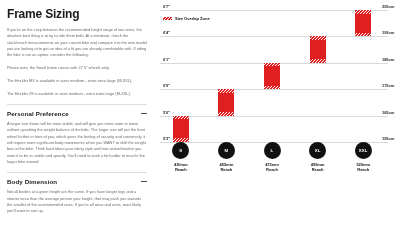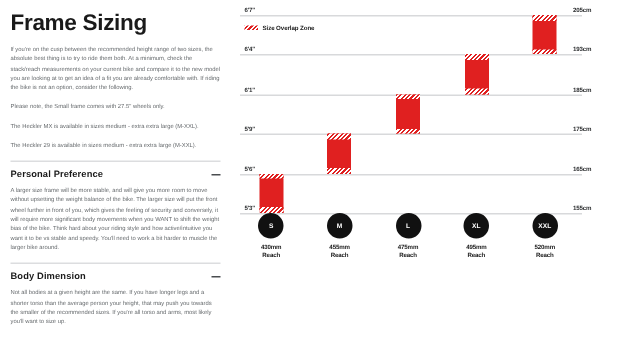--- a/index.html
+++ b/index.html
@@ -18,21 +18,21 @@
 
   
   #left-col {
     width: 155px;
     height: 220px;
     padding: 7px 8px 0 7px;
     overflow: hidden;
     position: relative;
   }
   .page-title {
-    font-size: 15px;
+    font-size: 12px;
     font-weight: bold;
     color: #1a1a1a;
     letter-spacing: -0.2px;
     margin-bottom: 6px;
   }
   .body-par {
     font-size: 3.9px;
     line-height: 1.62;
     color: #666a6d;
     margin-bottom: 6.5px;

